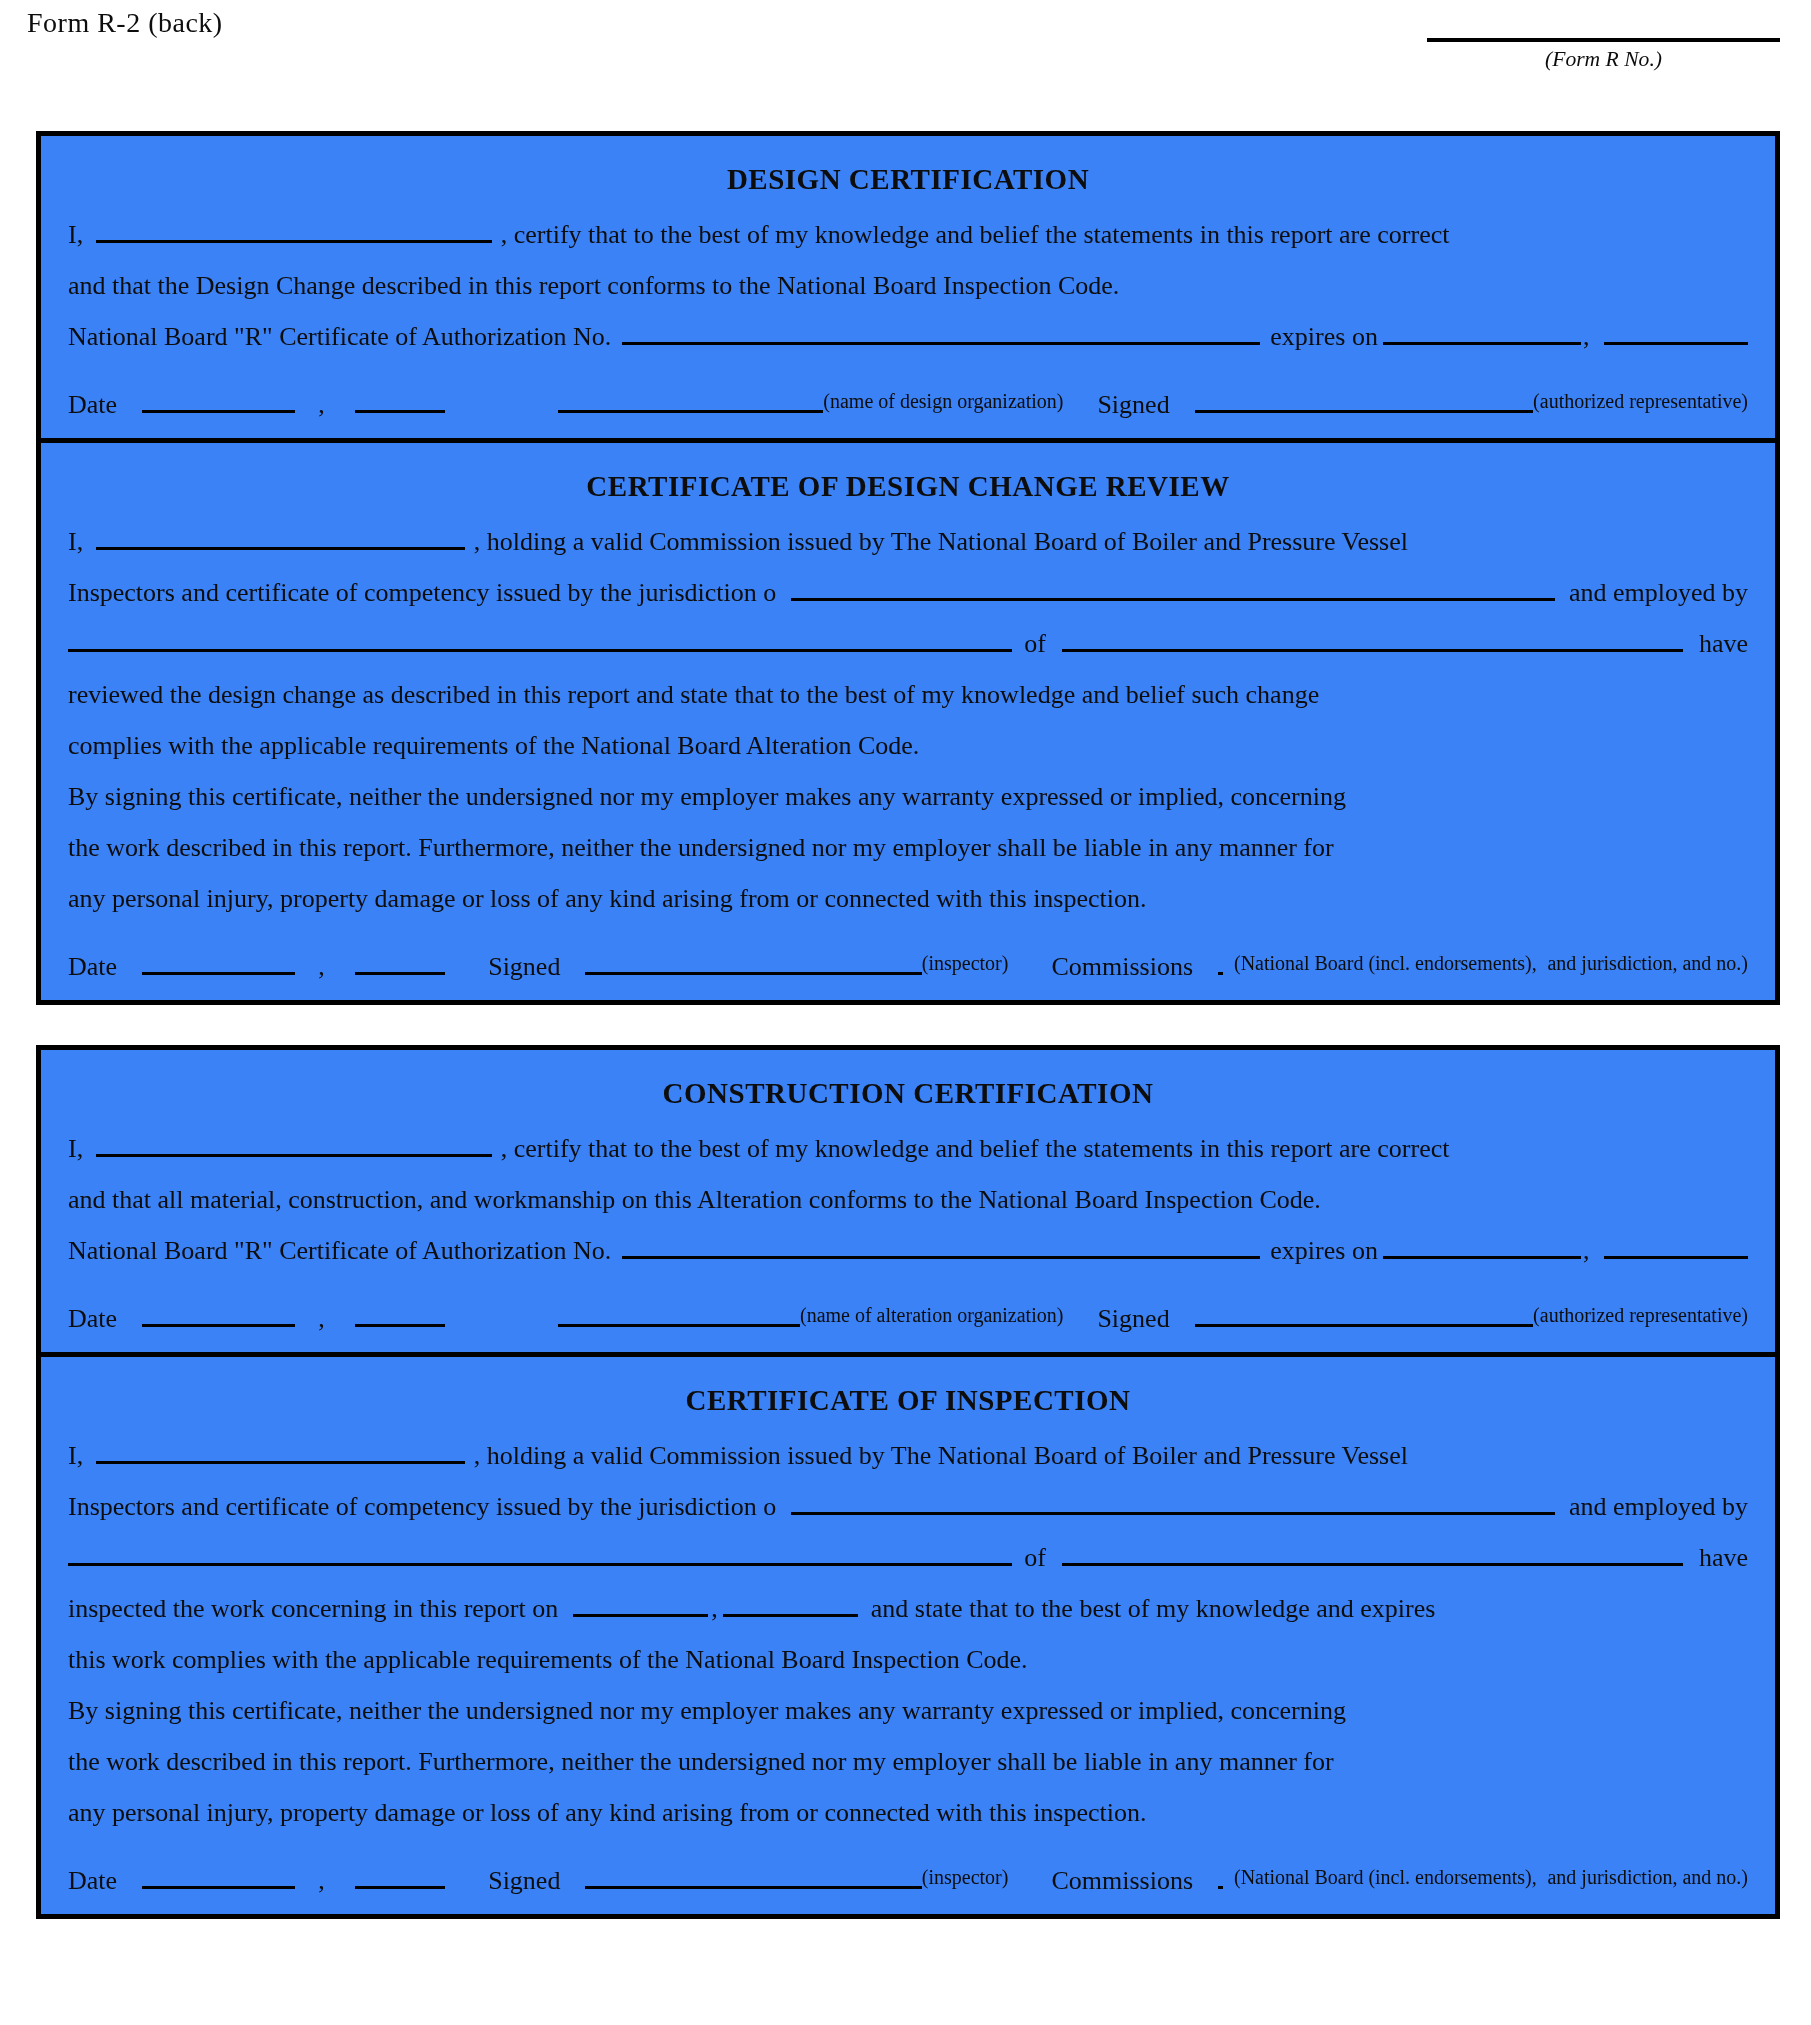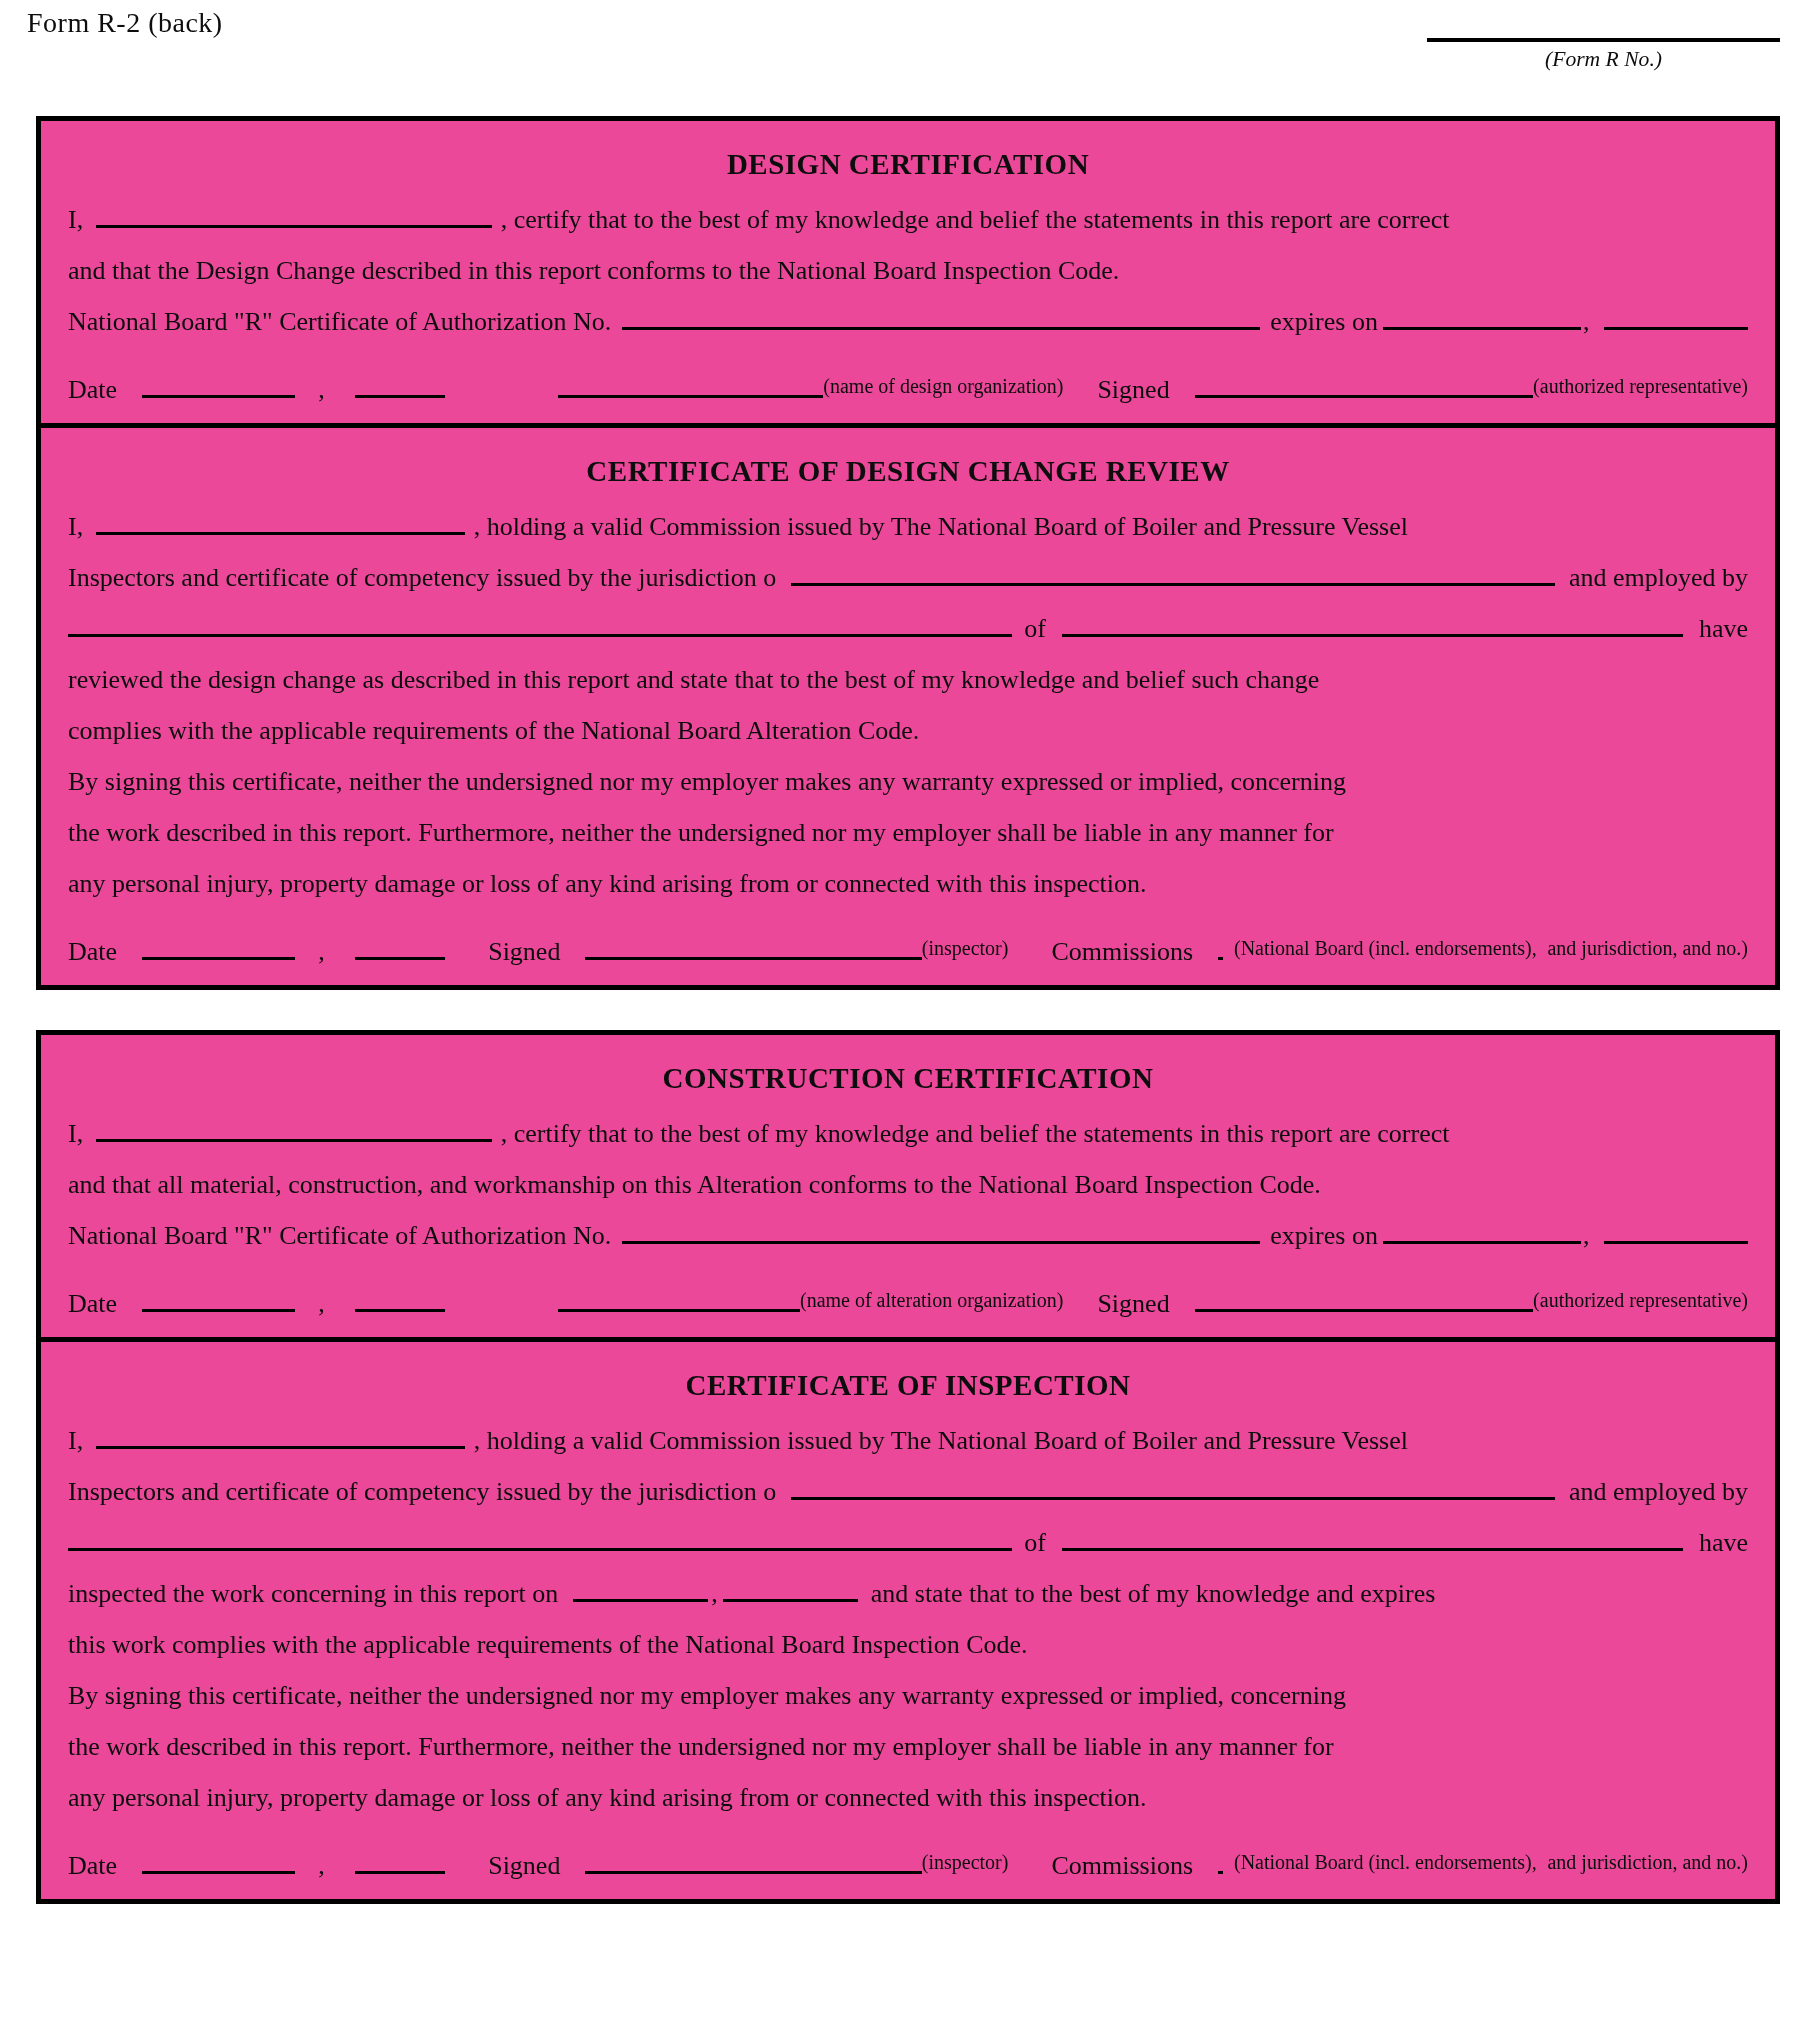--- a/index.html
+++ b/index.html
@@ -10,21 +10,21 @@
   body {
     width: 1812px;
     height: 2025px;
     position: relative;
     font-family: "Liberation Serif", "DejaVu Serif", serif;
     color: #0d0d0d;
     -webkit-font-smoothing: antialiased;
   }
   .page-header {
     position: relative;
-    height: 116px;
+    height: 131px;
   }
   .form-label {
     position: absolute;
     left: 27px;
     top: 7.2px;
     font-size: 28px;
     letter-spacing: 0.5px;
   }
   .form-no {
     position: absolute;
@@ -38,21 +38,21 @@
     border-top: 4.5px solid #000;
     height: 0;
   }
   .form-no-caption {
     font-size: 21.6px;
     margin-top: 5.4px;
   }
   .box {
     margin: 0 32px 0 36px;
     border: 5.4px solid #000;
-    background: #ec4899;
+    background: #3b82f6;
   }
   .box + .box {
     margin-top: 40px;
   }
   .cert {
     padding: 0 27px 18px 27px;
   }
   .cert.second {
     border-top: 5.4px solid #000;
   }

